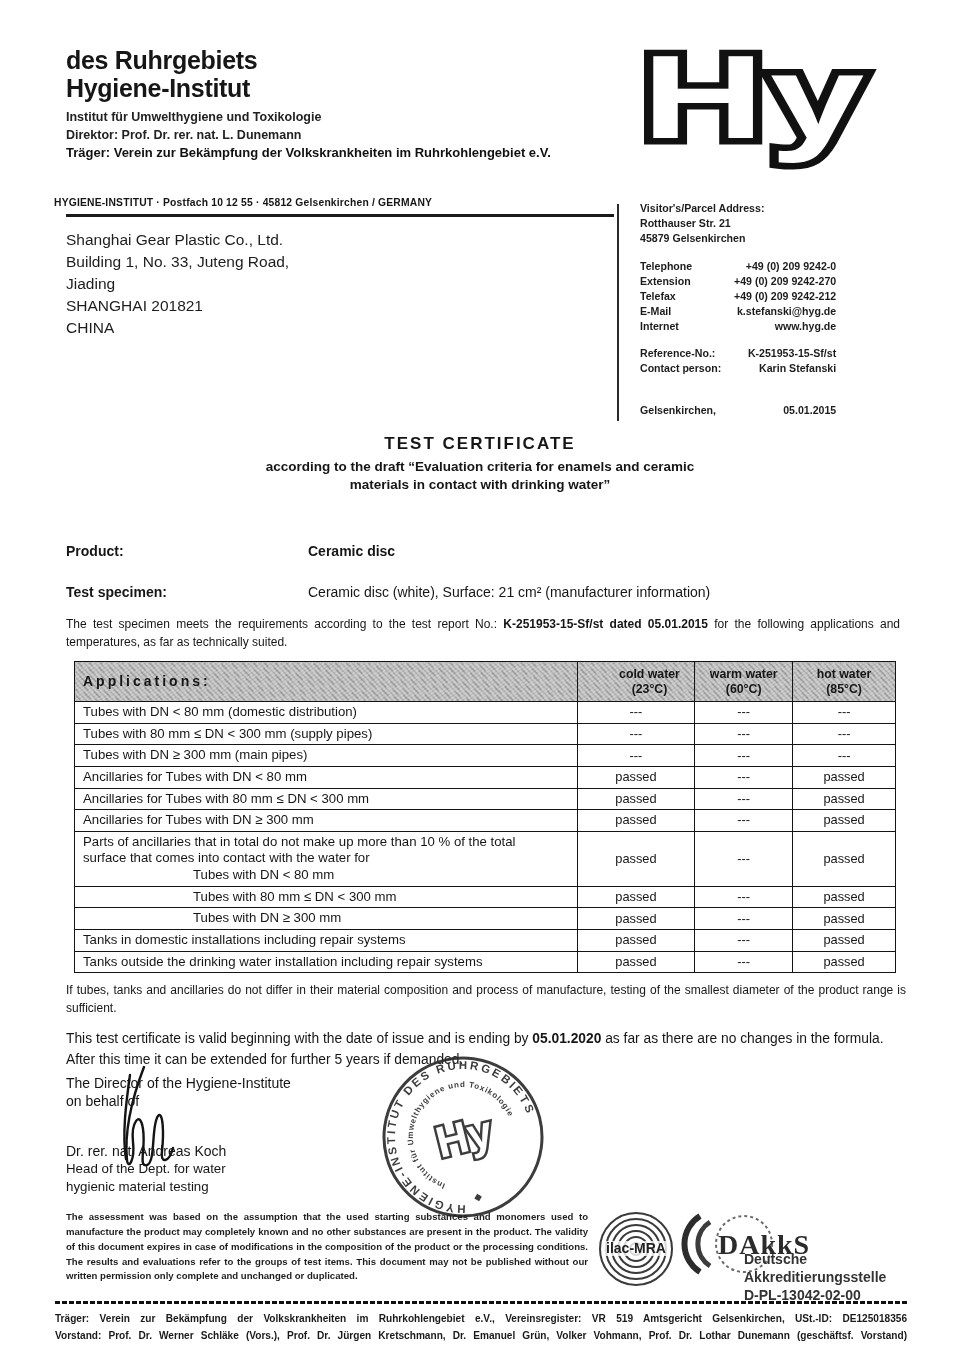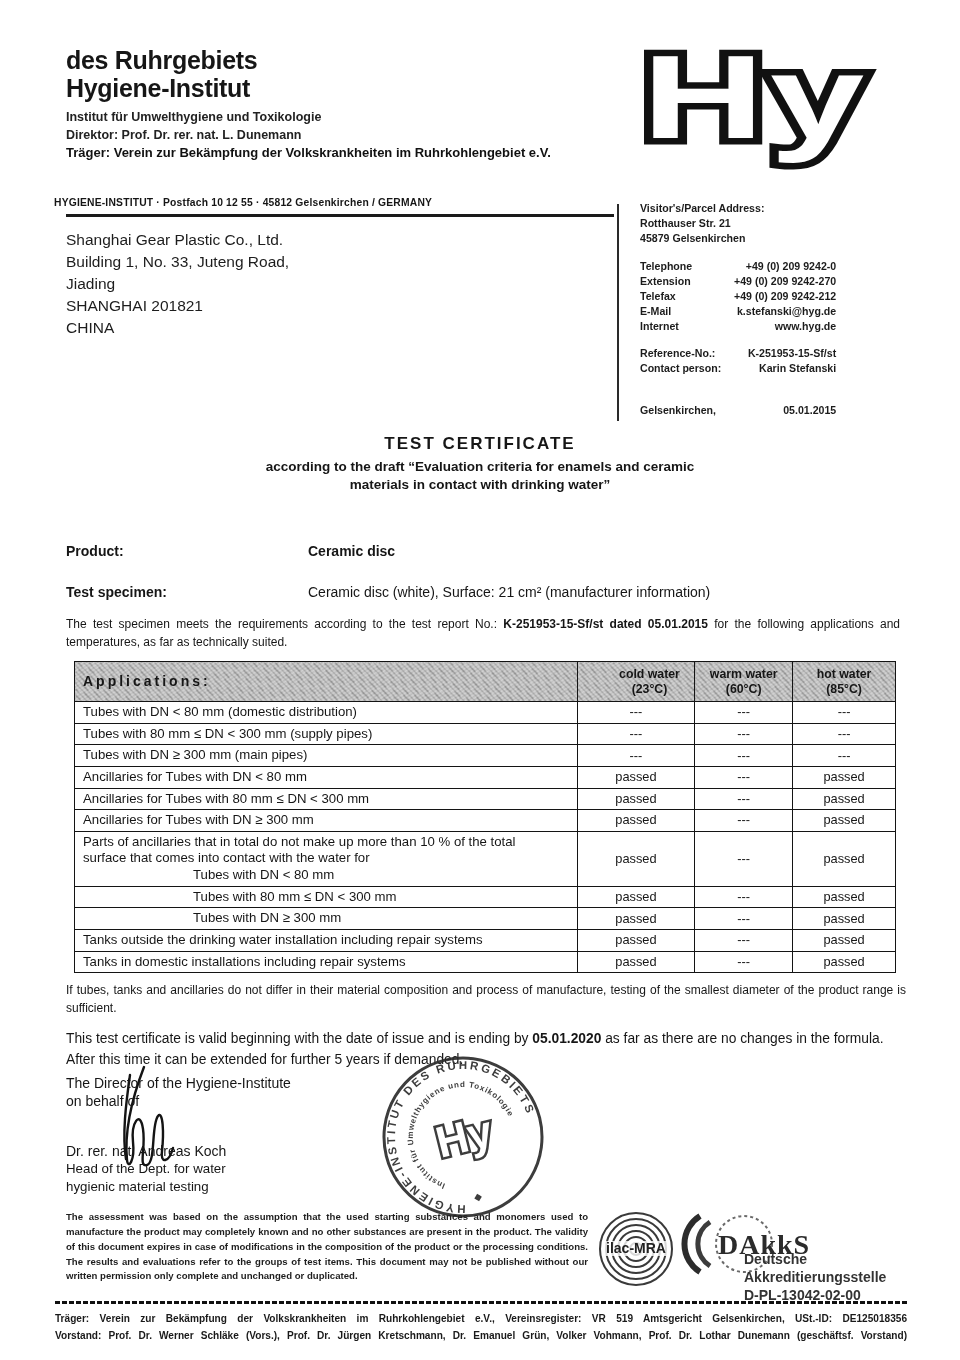--- a/index.html
+++ b/index.html
@@ -234,27 +234,27 @@
           <td class="val-cell">---</td>
           <td class="val-cell">passed</td>
         </tr>
         <tr>
           <td class="app-cell indent">Tubes with DN ≥ 300 mm</td>
           <td class="val-cell">passed</td>
           <td class="val-cell">---</td>
           <td class="val-cell">passed</td>
         </tr>
         <tr>
+          <td class="app-cell">Tanks in domestic installations including repair systems</td>
+          <td class="val-cell">passed</td>
+          <td class="val-cell">---</td>
+          <td class="val-cell">passed</td>
+        </tr>
+        <tr>
           <td class="app-cell">Tanks outside the drinking water installation including repair systems</td>
-          <td class="val-cell">passed</td>
-          <td class="val-cell">---</td>
-          <td class="val-cell">passed</td>
-        </tr>
-        <tr>
-          <td class="app-cell">Tanks in domestic installations including repair systems</td>
           <td class="val-cell">passed</td>
           <td class="val-cell">---</td>
           <td class="val-cell">passed</td>
         </tr>
       </tbody>
   </table>
 
   <div class="note1">If tubes, tanks and ancillaries do not differ in their material composition and process of manufacture, testing of the smallest diameter of the product range is sufficient.</div>
   <div class="validity">
     <span>This test certificate is valid beginning with the date of issue and is ending by </span><b>05.01.2020</b><span> as far as there are no changes in the formula. After this time it can be extended for further 5 years if demanded.</span>

